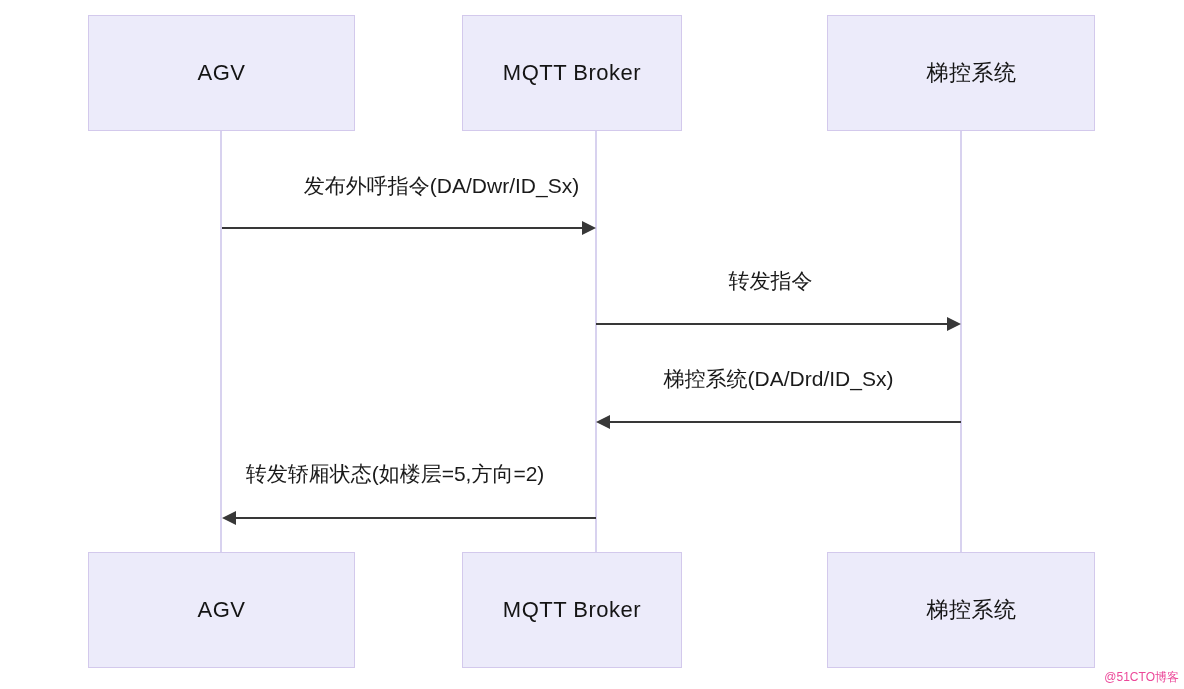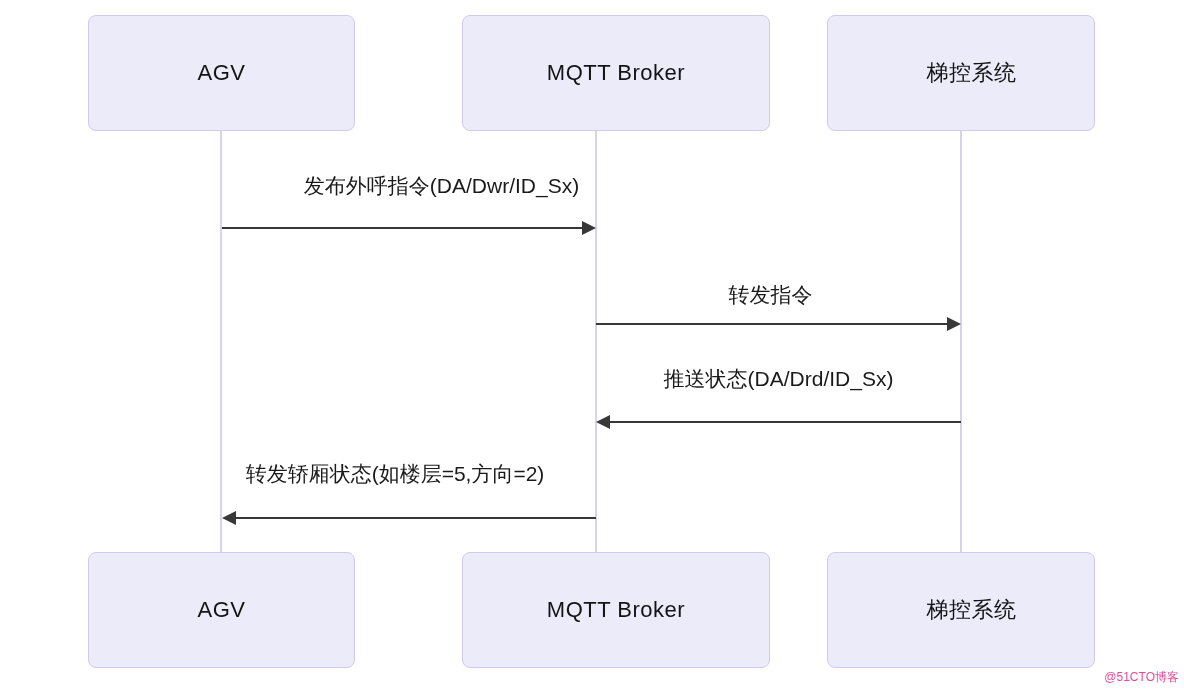--- a/index.html
+++ b/index.html
@@ -14,36 +14,36 @@
     height: 689px;
     background: #ffffff;
     overflow: hidden;
   }
   
   .actor-box {
     position: absolute;
     height: 116px;
     background: #ecebfa;
     border: 1.5px solid #d3c9ec;
-    border-radius: 8px;
+    border-radius: 0;
     display: flex;
     align-items: center;
     justify-content: center;
     box-sizing: border-box;
     z-index: 2;
   }
   .actor-box .actor-label {
     font-size: 22px;
     color: #141414;
     letter-spacing: 0.5px;
   }
   .actor-top    { top: 15px; }
   .actor-bottom { top: 552px; }
   .actor-col-0  { left: 88px;  width: 267px; }
-  .actor-col-1  { left: 462px; width: 308px; }
+  .actor-col-1  { left: 462px; width: 220px; }
   .actor-col-2  { left: 827px; width: 268px; padding-left: 21px; }
 
   
   .lifeline {
     position: absolute;
     top: 131px;
     height: 422px;
     width: 2px;
     background: #d8d2ef;
     z-index: 1;
@@ -89,21 +89,21 @@
     border-left: 14px solid #383838;
   }
   .msg-arrow.dir-left .head {
     left: 0;
     border-right: 14px solid #383838;
   }
 
   
   .msg-0-label { left: 222px; width: 439px; top: 171px; }
   .msg-0-arrow { left: 222px; width: 374px; top: 221px; }
-  .msg-1-label { left: 596px; width: 349px; top: 280px; }
+  .msg-1-label { left: 596px; width: 349px; top: 266px; }
   .msg-1-arrow { left: 596px; width: 365px; top: 317px; }
   .msg-2-label { left: 596px; width: 365px; top: 364px; }
   .msg-2-arrow { left: 596px; width: 365px; top: 415px; }
   .msg-3-label { left: 222px; width: 346px; top: 459px; }
   .msg-3-arrow { left: 222px; width: 374px; top: 511px; }
 
   
   .watermark {
     position: absolute;
     right: 5px;
@@ -147,21 +147,21 @@
     <span class="shaft"></span>
     <span class="head"></span>
   </div>
 
   <div class="msg-label msg-1-label">转发指令</div>
   <div class="msg-arrow dir-right msg-1-arrow">
     <span class="shaft"></span>
     <span class="head"></span>
   </div>
 
-  <div class="msg-label msg-2-label">推送状态(DA/Drd/ID_Sx)</div>
+  <div class="msg-label msg-2-label">梯控系统(DA/Drd/ID_Sx)</div>
   <div class="msg-arrow dir-left msg-2-arrow">
     <span class="shaft"></span>
     <span class="head"></span>
   </div>
 
   <div class="msg-label msg-3-label">转发轿厢状态(如楼层=5,方向=2)</div>
   <div class="msg-arrow dir-left msg-3-arrow">
     <span class="shaft"></span>
     <span class="head"></span>
   </div>

